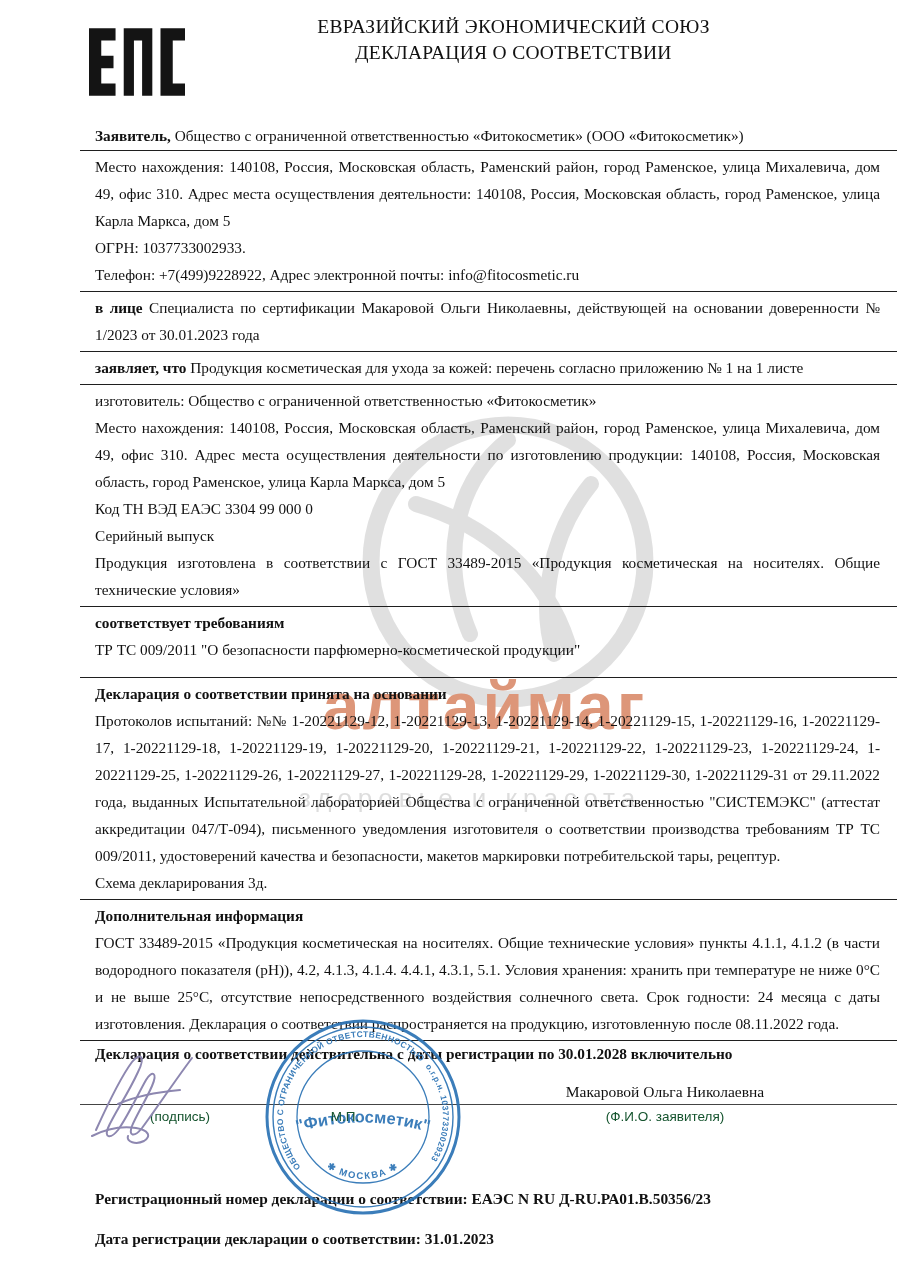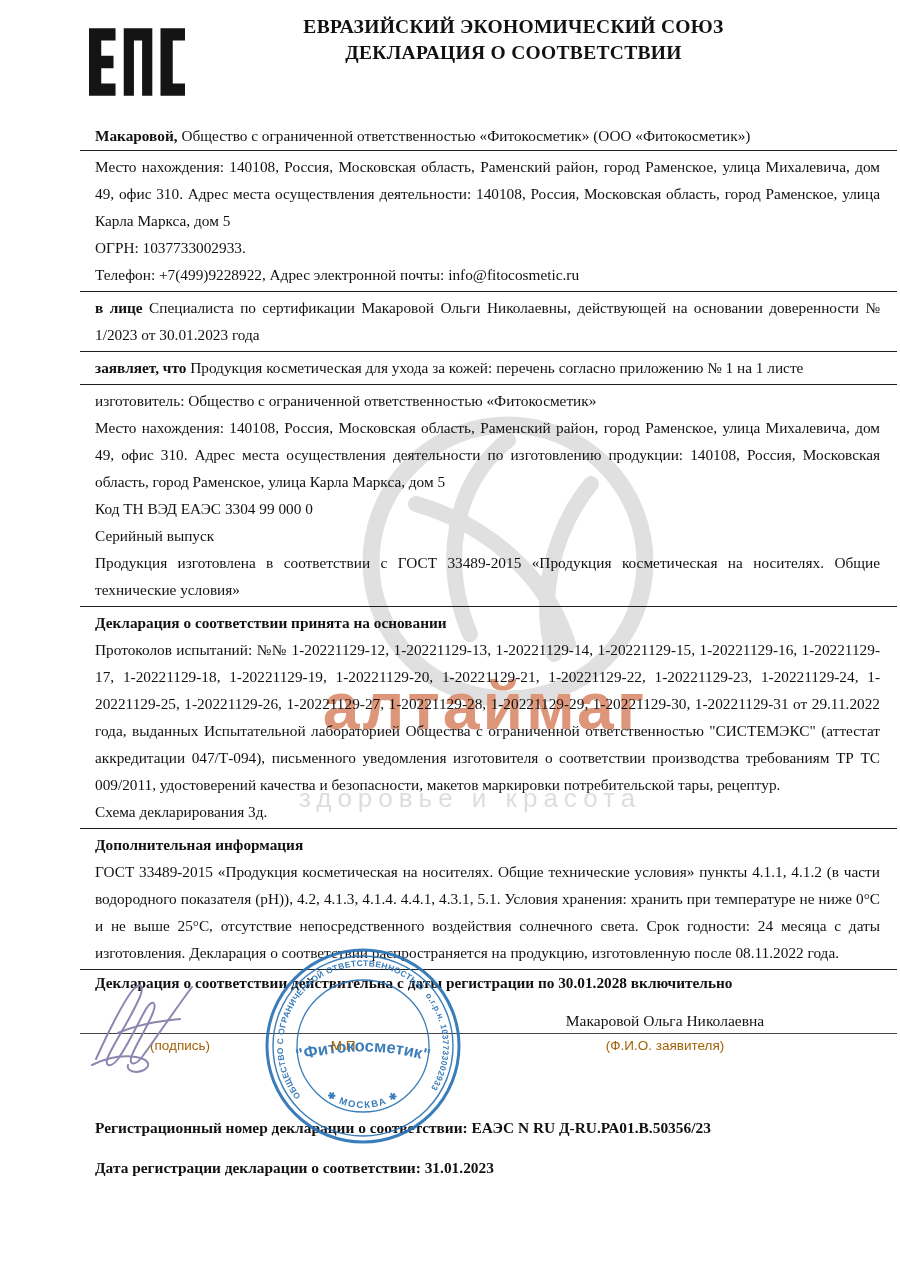--- a/index.html
+++ b/index.html
@@ -12,36 +12,36 @@
             font-family:"Liberation Sans",sans-serif;font-weight:bold;
             font-size:66px;letter-spacing:3px;color:#c2410c;}
   .wm-tagline{position:absolute;left:70px;top:783px;width:800px;text-align:center;
             font-family:"Liberation Sans",sans-serif;font-size:26px;
             letter-spacing:6px;color:#c2c2c2;}
   
   .content{position:absolute;left:80px;top:0;width:817px;z-index:1;}
   .header{position:relative;height:150px;}
   .eac{position:absolute;left:9px;top:28px;}
   .title{position:absolute;left:50px;right:0;top:14px;text-align:center;
-         font-weight:bold;font-size:19.5px;line-height:26px;letter-spacing:.3px;}
+         font-weight:normal;font-size:19.5px;line-height:26px;letter-spacing:.3px;}
   .applicant{position:absolute;left:15px;right:17px;bottom:5px;font-size:15.3px;margin:0;}
   .sec{border-top:1px solid #1f1f1f;padding:2px 17px 3px 15px;
        font-size:15.3px;line-height:27px;text-align:justify;}
   .sec p{margin:0;}
   .b{font-weight:bold;}
   .gap-b{padding-bottom:14px;}
   .validity{border-top:1px solid #1f1f1f;padding:3px 17px 4px 15px;
             font-weight:bold;font-size:15.3px;line-height:19.4px;}
   
   .sig-area{position:relative;height:112px;}
   .sig-line{position:absolute;left:0;right:0;top:37px;border-top:1.5px solid #444;}
   .sig-svg{position:absolute;left:8px;top:-23px;z-index:3;}
   .stamp{position:absolute;left:183px;top:-50px;z-index:3;opacity:.93;}
   .lbl{position:absolute;font-family:"Liberation Sans",sans-serif;font-size:13.5px;
-       color:#a16207;text-align:center;}
+       color:#14532d;text-align:center;}
   .lbl-sign{left:30px;top:42px;width:140px;}
   .lbl-mp{left:210px;top:42px;width:110px;z-index:4;}
   .name{position:absolute;left:420px;top:16px;width:330px;text-align:center;font-size:15.5px;}
   .lbl-fio{left:420px;top:42px;width:330px;text-align:center;}
   .reg{font-weight:bold;font-size:15.4px;margin:11px 17px 0 15px;}
   .reg.date{margin-top:22px;}
 </style>
 </head>
 <body>
 
@@ -65,21 +65,21 @@
         <g fill="#141414">
           <path d="M0,0 h26 v12 h-14 v15 h12 v12 h-12 v15 h14 v12 h-26 z"></path>
           <path d="M34,66 V0 H62 V66 H52 V12 H44 V66 Z"></path>
           <path d="M70,66 V0 H94 V12 H82 V54 H94 V66 Z"></path>
         </g>
       </svg>
       <div class="title">
         <div>ЕВРАЗИЙСКИЙ ЭКОНОМИЧЕСКИЙ СОЮЗ</div>
         <div>ДЕКЛАРАЦИЯ О СООТВЕТСТВИИ</div>
       </div>
-      <p class="applicant"><span class="b">Макаровой,</span> <span>Общество с ограниченной ответственностью «Фитокосметик» (ООО «Фитокосметик»)</span></p>
+      <p class="applicant"><span class="b">Заявитель,</span> <span>Общество с ограниченной ответственностью «Фитокосметик» (ООО «Фитокосметик»)</span></p>
     </div>
 
     <section class="sec">
       <p>Место нахождения: 140108, Россия, Московская область, Раменский район, город Раменское, улица Михалевича, дом 49, офис 310. Адрес места осуществления деятельности: 140108, Россия, Московская область, город Раменское, улица Карла Маркса, дом 5</p>
       <p>ОГРН: 1037733002933.</p>
       <p>Телефон: +7(499)9228922, Адрес электронной почты: info@fitocosmetic.ru</p>
     </section>
 
     <section class="sec">
       <p><span class="b">в лице</span> <span>Специалиста по сертификации Макаровой Ольги Николаевны, действующей на основании доверенности № 1/2023 от 30.01.2023 года</span></p>
@@ -90,20 +90,24 @@
     </section>
 
     <section class="sec">
       <p>изготовитель: Общество с ограниченной ответственностью «Фитокосметик»</p>
       <p>Место нахождения: 140108, Россия, Московская область, Раменский район, город Раменское, улица Михалевича, дом 49, офис 310. Адрес места осуществления деятельности по изготовлению продукции: 140108, Россия, Московская область, город Раменское, улица Карла Маркса, дом 5</p>
       <p>Код ТН ВЭД ЕАЭС 3304 99 000 0</p>
       <p>Серийный выпуск</p>
       <p>Продукция изготовлена в соответствии с ГОСТ 33489-2015 «Продукция косметическая на носителях. Общие технические условия»</p>
     </section>
 
+    <section class="sec gap-b">
+      <p class="b">соответствует требованиям</p>
+      <p>ТР ТС 009/2011 "О безопасности парфюмерно-косметической продукции"</p>
+    </section>
 
     <section class="sec">
       <p class="b">Декларация о соответствии принята на основании</p>
       <p>Протоколов испытаний: №№ 1-20221129-12, 1-20221129-13, 1-20221129-14, 1-20221129-15, 1-20221129-16, 1-20221129-17, 1-20221129-18, 1-20221129-19, 1-20221129-20, 1-20221129-21, 1-20221129-22, 1-20221129-23, 1-20221129-24, 1-20221129-25, 1-20221129-26, 1-20221129-27, 1-20221129-28, 1-20221129-29, 1-20221129-30, 1-20221129-31 от 29.11.2022 года, выданных Испытательной лабораторией Общества с ограниченной ответственностью "СИСТЕМЭКС" (аттестат аккредитации 047/Т-094), письменного уведомления изготовителя о соответствии производства требованиям ТР ТС 009/2011, удостоверений качества и безопасности, макетов маркировки потребительской тары, рецептур.</p>
       <p>Схема декларирования 3д.</p>
     </section>
 
     <section class="sec">
       <p class="b">Дополнительная информация</p>
       <p>ГОСТ 33489-2015 «Продукция косметическая на носителях. Общие технические условия» пункты 4.1.1, 4.1.2 (в части водородного показателя (рН)), 4.2, 4.1.3, 4.1.4. 4.4.1, 4.3.1, 5.1. Условия хранения: хранить при температуре не ниже 0°С и не выше 25°С, отсутствие непосредственного воздействия солнечного света. Срок годности: 24 месяца с даты изготовления. Декларация о соответствии распространяется на продукцию, изготовленную после 08.11.2022 года.</p>

